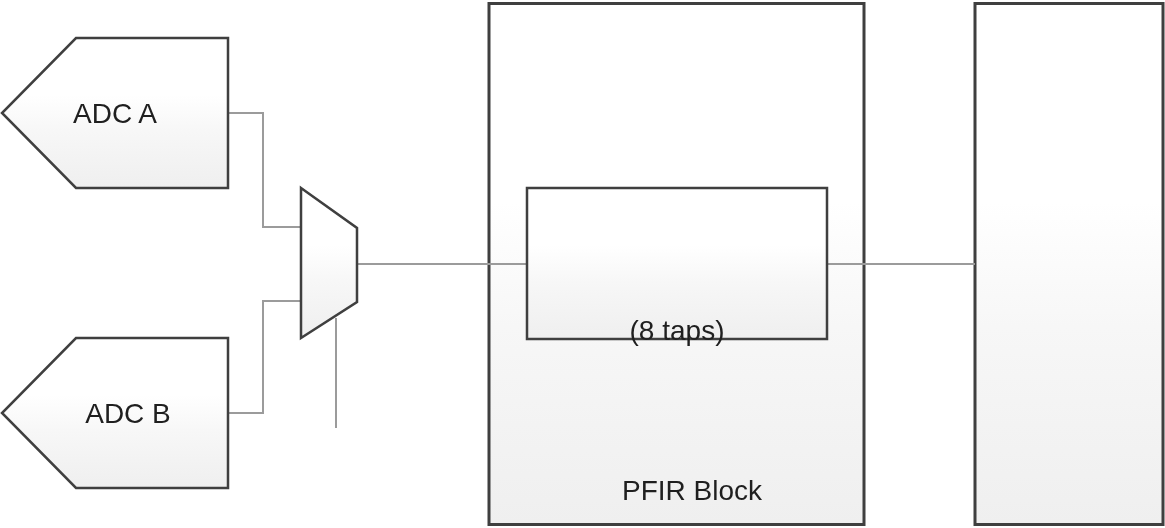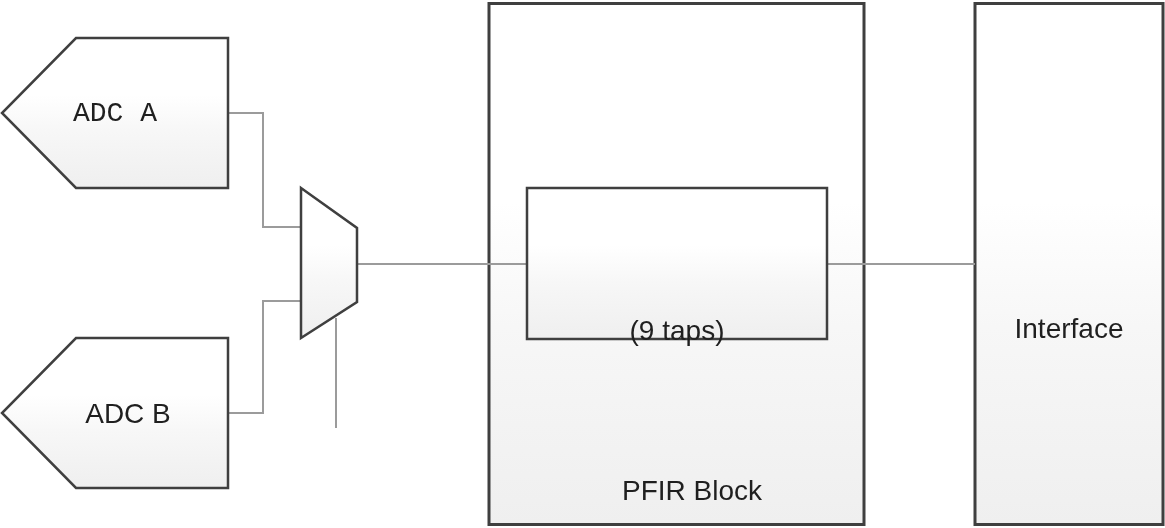--- a/index.html
+++ b/index.html
@@ -23,21 +23,21 @@
   }
   .lbl {
     position: absolute;
     color: #1f1f1f;
     font-size: 28px;
     line-height: 43px;
     text-align: center;
     white-space: pre;
     user-select: none;
   }
-  .lbl-adc-a   { left: 15px;  top: 92px;  width: 200px; font-family: Liberation Mono, monospace; }
+  .lbl-adc-a   { left: 15px;  top: 92px;  width: 200px; }
   .lbl-adc-b   { left: 28px;  top: 392px; width: 200px; }
   .lbl-fir     { left: 527px; top: 223px; width: 300px; }
   .lbl-pfir    { left: 489px; top: 469px; width: 406px; }
   .lbl-jesd    { left: 975px; top: 221px; width: 188px; }
   .lbl-single  { left: 188px; top: 431px; width: 300px; }
 </style>
 </head>
 <body>
 
 <div id="stage">
@@ -67,23 +67,22 @@
     <polygon points="228,338 76,338 2,413 76,488 228,488" fill="url(#blockfill)" stroke="#3f3f3f" stroke-width="2.5" stroke-linejoin="miter"></polygon>
 
     <polygon points="301,188 357,228 357,302 301,338" fill="url(#blockfill)" stroke="#3f3f3f" stroke-width="2.5" stroke-linejoin="miter"></polygon>
   </svg>
 
   <div class="lbl lbl-adc-a">ADC A</div>
 
   <div class="lbl lbl-adc-b">ADC B</div>
 
   <div class="lbl lbl-fir">
-    <div>(9 taps)</div>
+    <div>(8 taps)</div>
   </div>
 
   <div class="lbl lbl-pfir">PFIR Block</div>
 
   <div class="lbl lbl-jesd">
-    <div>Interface</div>
   </div>
 
 
 </div>
 
 </body></html>

